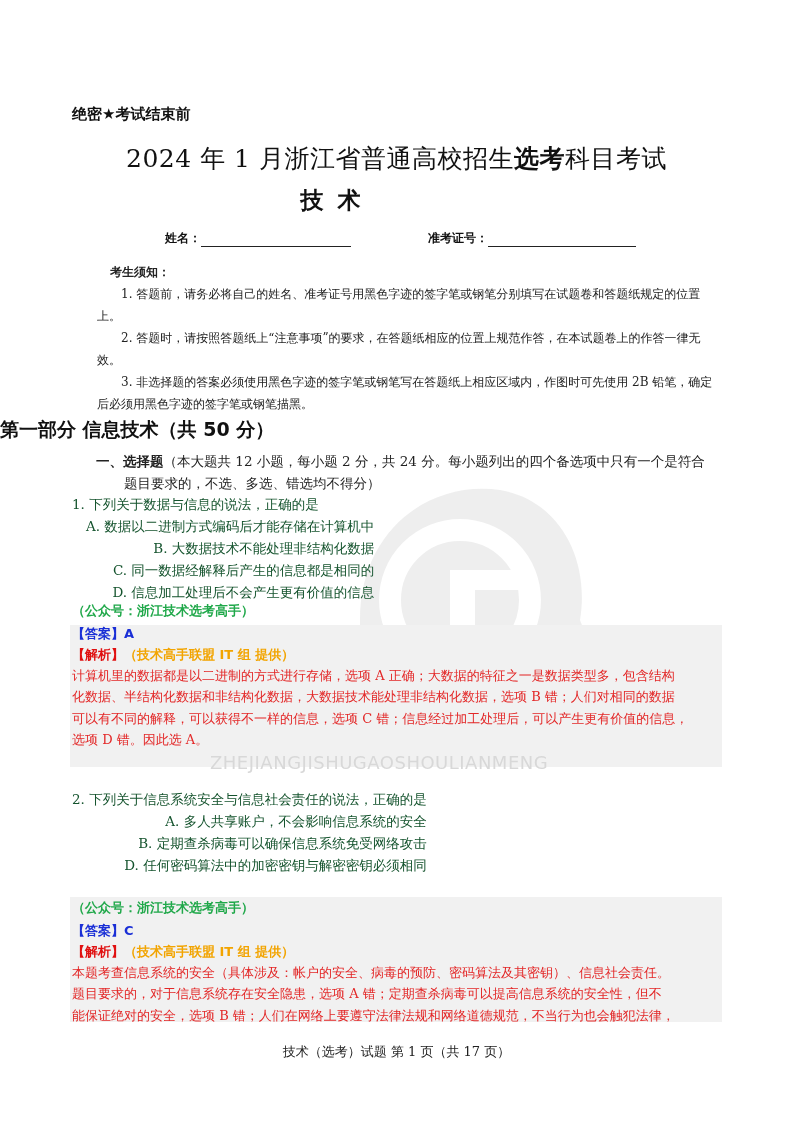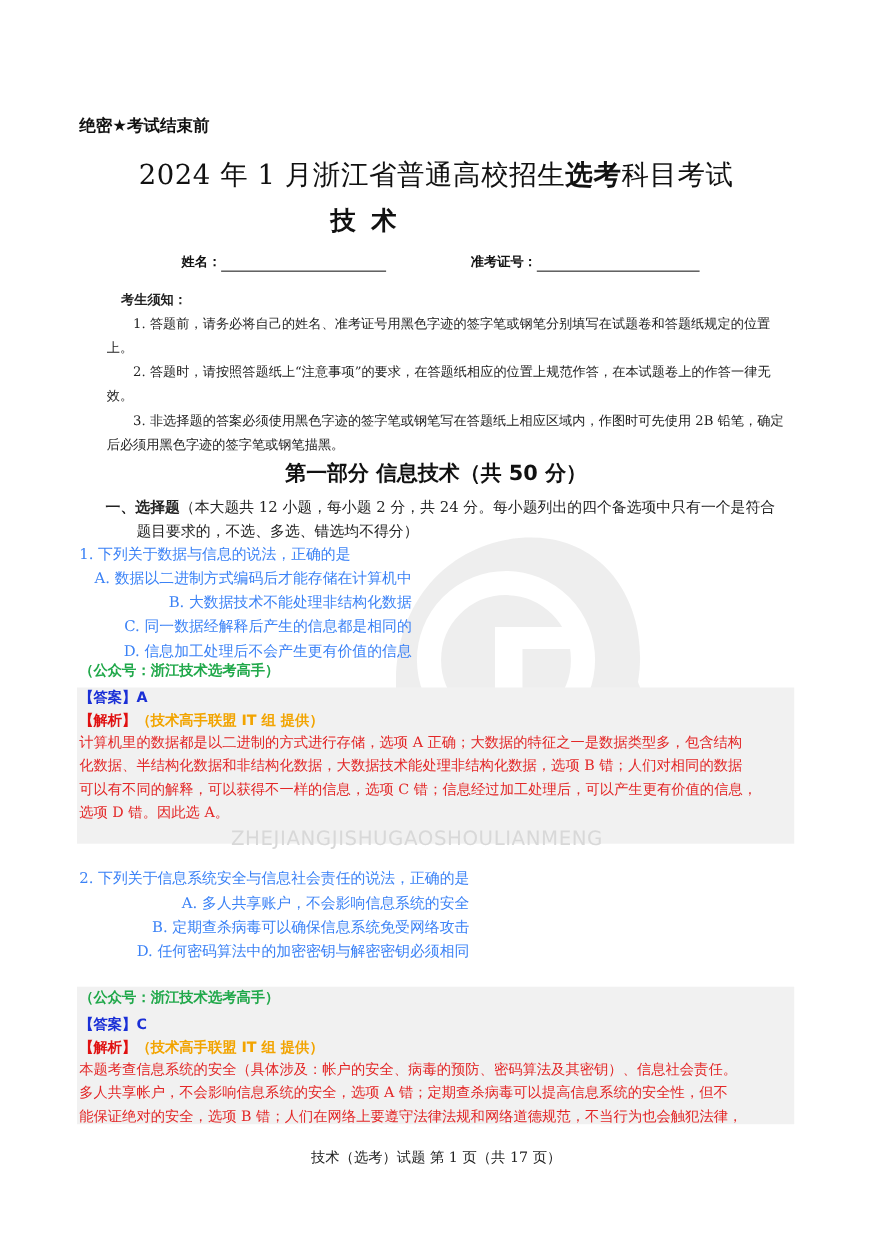--- a/index.html
+++ b/index.html
@@ -8,25 +8,25 @@
   .abs { position: absolute; }
   .secret { left: 72px; top: 105px; font-family: "DejaVu Sans", sans-serif; font-weight: bold; font-size: 15px; color: #111; }
   .title { left: 0; width: 793px; top: 142px; text-align: center; font-size: 25px; color: #111; letter-spacing: 0.5px; }
   .title .bold { font-family: "DejaVu Sans", sans-serif; font-weight: bold; }
   .subject { left: 0; width: 675px; top: 185px; text-align: center; font-family: "DejaVu Sans", sans-serif; font-weight: bold; font-size: 23px; letter-spacing: 14px; color: #111; }
   .idline { top: 230px; font-family: "DejaVu Sans", sans-serif; font-weight: bold; font-size: 12px; color: #111; text-align: right; }
   .uline { display: inline-block; border-bottom: 1px solid #222; height: 16px; vertical-align: bottom; }
   .notice-head { left: 97px; top: 264px; font-family: "DejaVu Sans", sans-serif; font-weight: bold; font-size: 12px; margin-left: 13px; }
   .notice { left: 97px; width: 620px; font-size: 12px; line-height: 22px; color: #222; }
   .notice p { margin: 0; text-indent: 24px; }
-  .part-title { left: 0; width: 793px; top: 417px; text-align: center; font-family: "DejaVu Sans", sans-serif; font-weight: bold; font-size: 19px; color: #111; }
+  .part-title { left: 0; width: 793px; top: 417px; text-align: left; font-family: "DejaVu Sans", sans-serif; font-weight: bold; font-size: 19px; color: #111; }
   .sec-head { left: 72px; top: 450px; width: 660px; font-size: 13.5px; line-height: 22px; color: #222; margin-left: 24px; }
   .sec-head .b { font-family: "DejaVu Sans", sans-serif; font-weight: bold; }
   .sec-head .cont { padding-left: 28px; display: block; }
-  .q { font-size: 13.5px; line-height: 22px; color: #3b82f6; }
+  .q { font-size: 13.5px; line-height: 22px; color: #14532d; }
   .opt { padding-left: 14px; text-align: right; }
   .box { left: 70px; width: 652px; background: #f1f1f1; }
   .green { color: #20a84a; font-family: "DejaVu Sans", sans-serif; font-weight: bold; font-size: 13px; }
   .blue { color: #1a2fd6; font-family: "DejaVu Sans", sans-serif; font-weight: bold; font-size: 13px; }
   .red-b { color: #e01010; font-family: "DejaVu Sans", sans-serif; font-weight: bold; font-size: 13px; }
   .orange { color: #f2a400; font-family: "DejaVu Sans", sans-serif; font-weight: bold; font-size: 13px; }
   .red { color: #e32727; font-size: 13px; line-height: 21.5px; }
   .line { height: 21.5px; line-height: 21.5px; white-space: nowrap; }
   .wm-head { left: 300px; top: 470px; width: 300px; height: 290px; opacity: 0.35; }
   .wm-text { left: 210px; top: 752px; font-family: "DejaVu Sans", sans-serif; font-size: 18px; color: #d8d8d8; letter-spacing: 0.5px; }
@@ -96,17 +96,17 @@
   <div class="opt">B. 定期查杀病毒可以确保信息系统免受网络攻击</div>
   <div class="opt">D. 任何密码算法中的加密密钥与解密密钥必须相同</div>
 </div>
 
 <div class="abs box" style="top:897px; height:125px;"></div>
 <div class="abs" style="left:72px; top:897px; width:660px;">
   <div class="line green">（公众号：浙江技术选考高手）</div>
   <div class="line"><span class="blue">【答案】</span><span class="blue">C</span></div>
   <div class="line"><span class="red-b">【解析】</span><span class="orange">（技术高手联盟 IT 组  提供）</span></div>
   <div class="red line">本题考查信息系统的安全（具体涉及：帐户的安全、病毒的预防、密码算法及其密钥）、信息社会责任。</div>
-  <div class="red line">多人共享帐户，不会影响信息系统的安全，选项 A 错；定期查杀病毒可以提高信息系统的安全性，但不</div>
+  <div class="red line">题目要求的，对于信息系统存在安全隐患，选项 A 错；定期查杀病毒可以提高信息系统的安全性，但不</div>
   <div class="red line">能保证绝对的安全，选项 B 错；人们在网络上要遵守法律法规和网络道德规范，不当行为也会触犯法律，</div>
 </div>
 
 <div class="abs footer">技术（选考）试题  第  1  页（共  17  页）</div>
 
 </body></html>

